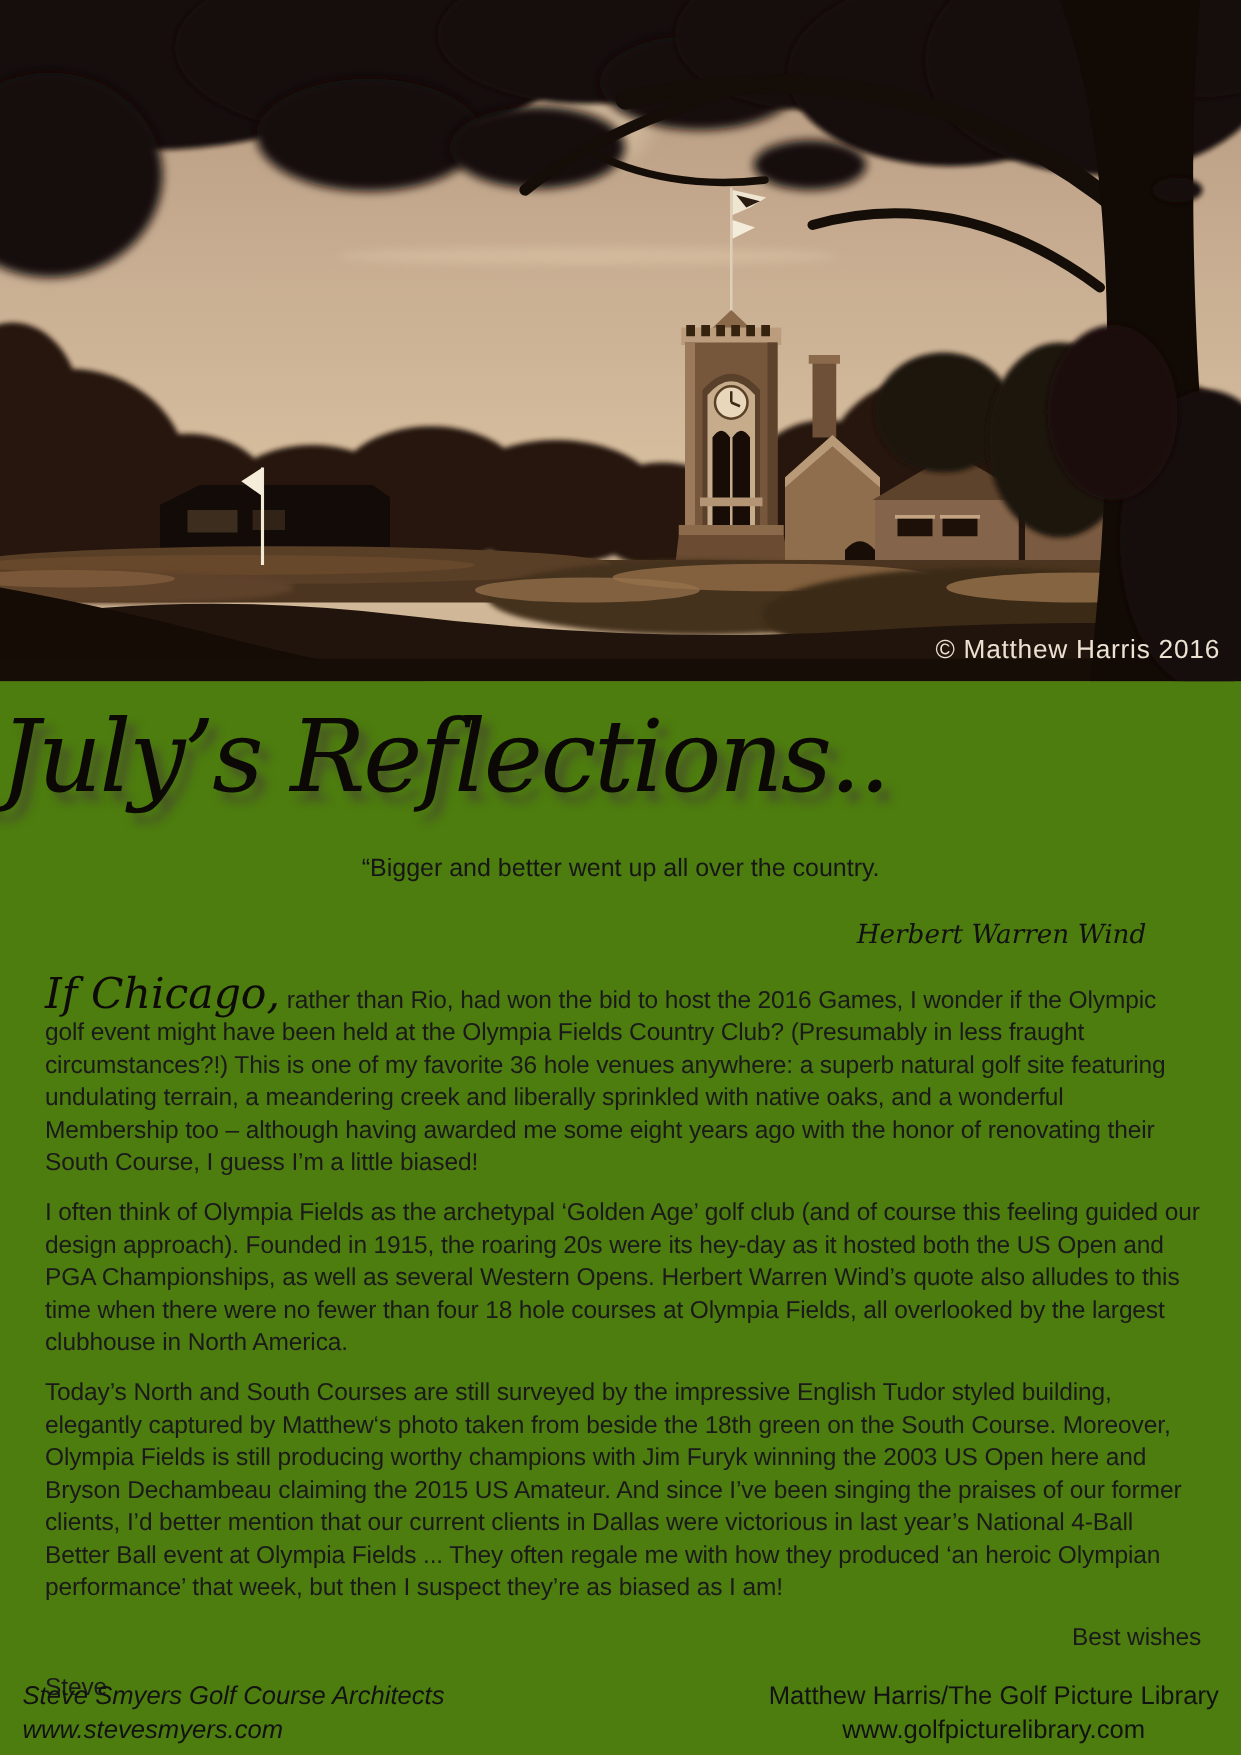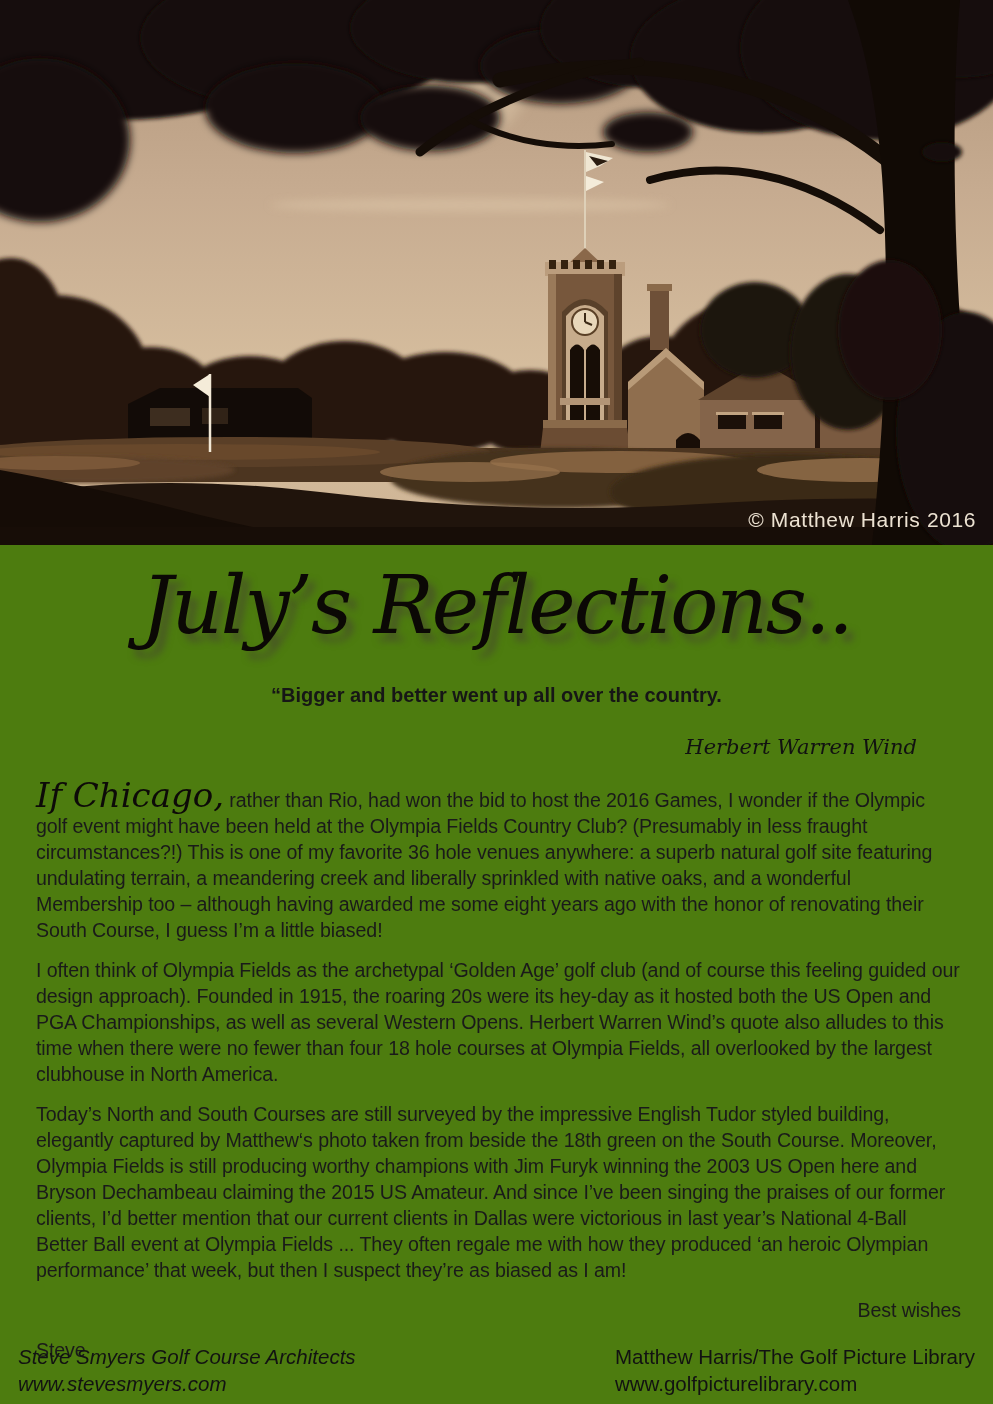--- a/index.html
+++ b/index.html
@@ -5,44 +5,44 @@
   html,body{margin:0;padding:0;background:#ffffff;}
   .page{position:relative;width:993px;height:1404px;background:#4d7c0f;overflow:hidden;
         font-family:"Liberation Sans",sans-serif;color:#1b1b1b;}
 
   
   .photo-wrap{position:absolute;top:0;left:0;width:993px;height:545px;overflow:hidden;}
   .photo-credit{position:absolute;right:17px;bottom:13px;font-size:21px;letter-spacing:.6px;
                 color:#ece2d2;font-family:"Liberation Sans",sans-serif;}
 
   
-  .page-title{position:absolute;top:546px;left:0;width:100%;text-align:center;
+  .page-title{position:absolute;top:546px;left:0;width:100%;text-align:left;
               font-family:"DejaVu Serif",serif;font-style:italic;font-weight:normal;
               font-size:80px;line-height:120px;color:#0b0805;letter-spacing:-2px;
               text-shadow:7px 8px 7px rgba(70,60,52,.55);}
 
   
   .quote{position:absolute;top:682px;left:0;width:100%;text-align:center;
-         font-size:20px;line-height:27px;color:#161616;font-weight:bold;}
+         font-size:20px;line-height:27px;color:#161616;}
   .quote-attr{position:absolute;top:735px;right:76px;
               font-family:"DejaVu Serif",serif;font-style:italic;font-size:21px;color:#111;}
 
   
   .body-copy{position:absolute;top:787px;left:36px;width:925px;
              font-size:19.6px;line-height:26px;color:#1a1a1a;letter-spacing:-.1px;}
   .body-copy p{margin:0 0 14px 0;}
   .lead-script{font-family:"DejaVu Serif",serif;font-style:italic;font-size:34px;
                line-height:10px;letter-spacing:0;color:#0d0a08;}
   .closing{margin-top:22px;text-align:right;}
   .signature{margin-top:46px;}
 
   
   .footer-left{position:absolute;left:18px;bottom:7px;font-size:20.5px;line-height:27px;color:#121212;font-style:italic;}
   .footer-right{position:absolute;right:18px;bottom:7px;font-size:20.5px;line-height:27px;
-                text-align:left;color:#121212;margin-left:44px;}
+                text-align:center;color:#121212;margin-left:44px;}
   .footer-url{color:#121212;text-decoration:none;}
 </style>
 </head>
 <body>
 
 <div class="page">
 
   <div class="photo-wrap">
     <svg width="993" height="545" viewBox="0 0 993 545" xmlns="http://www.w3.org/2000/svg">
       <defs>

